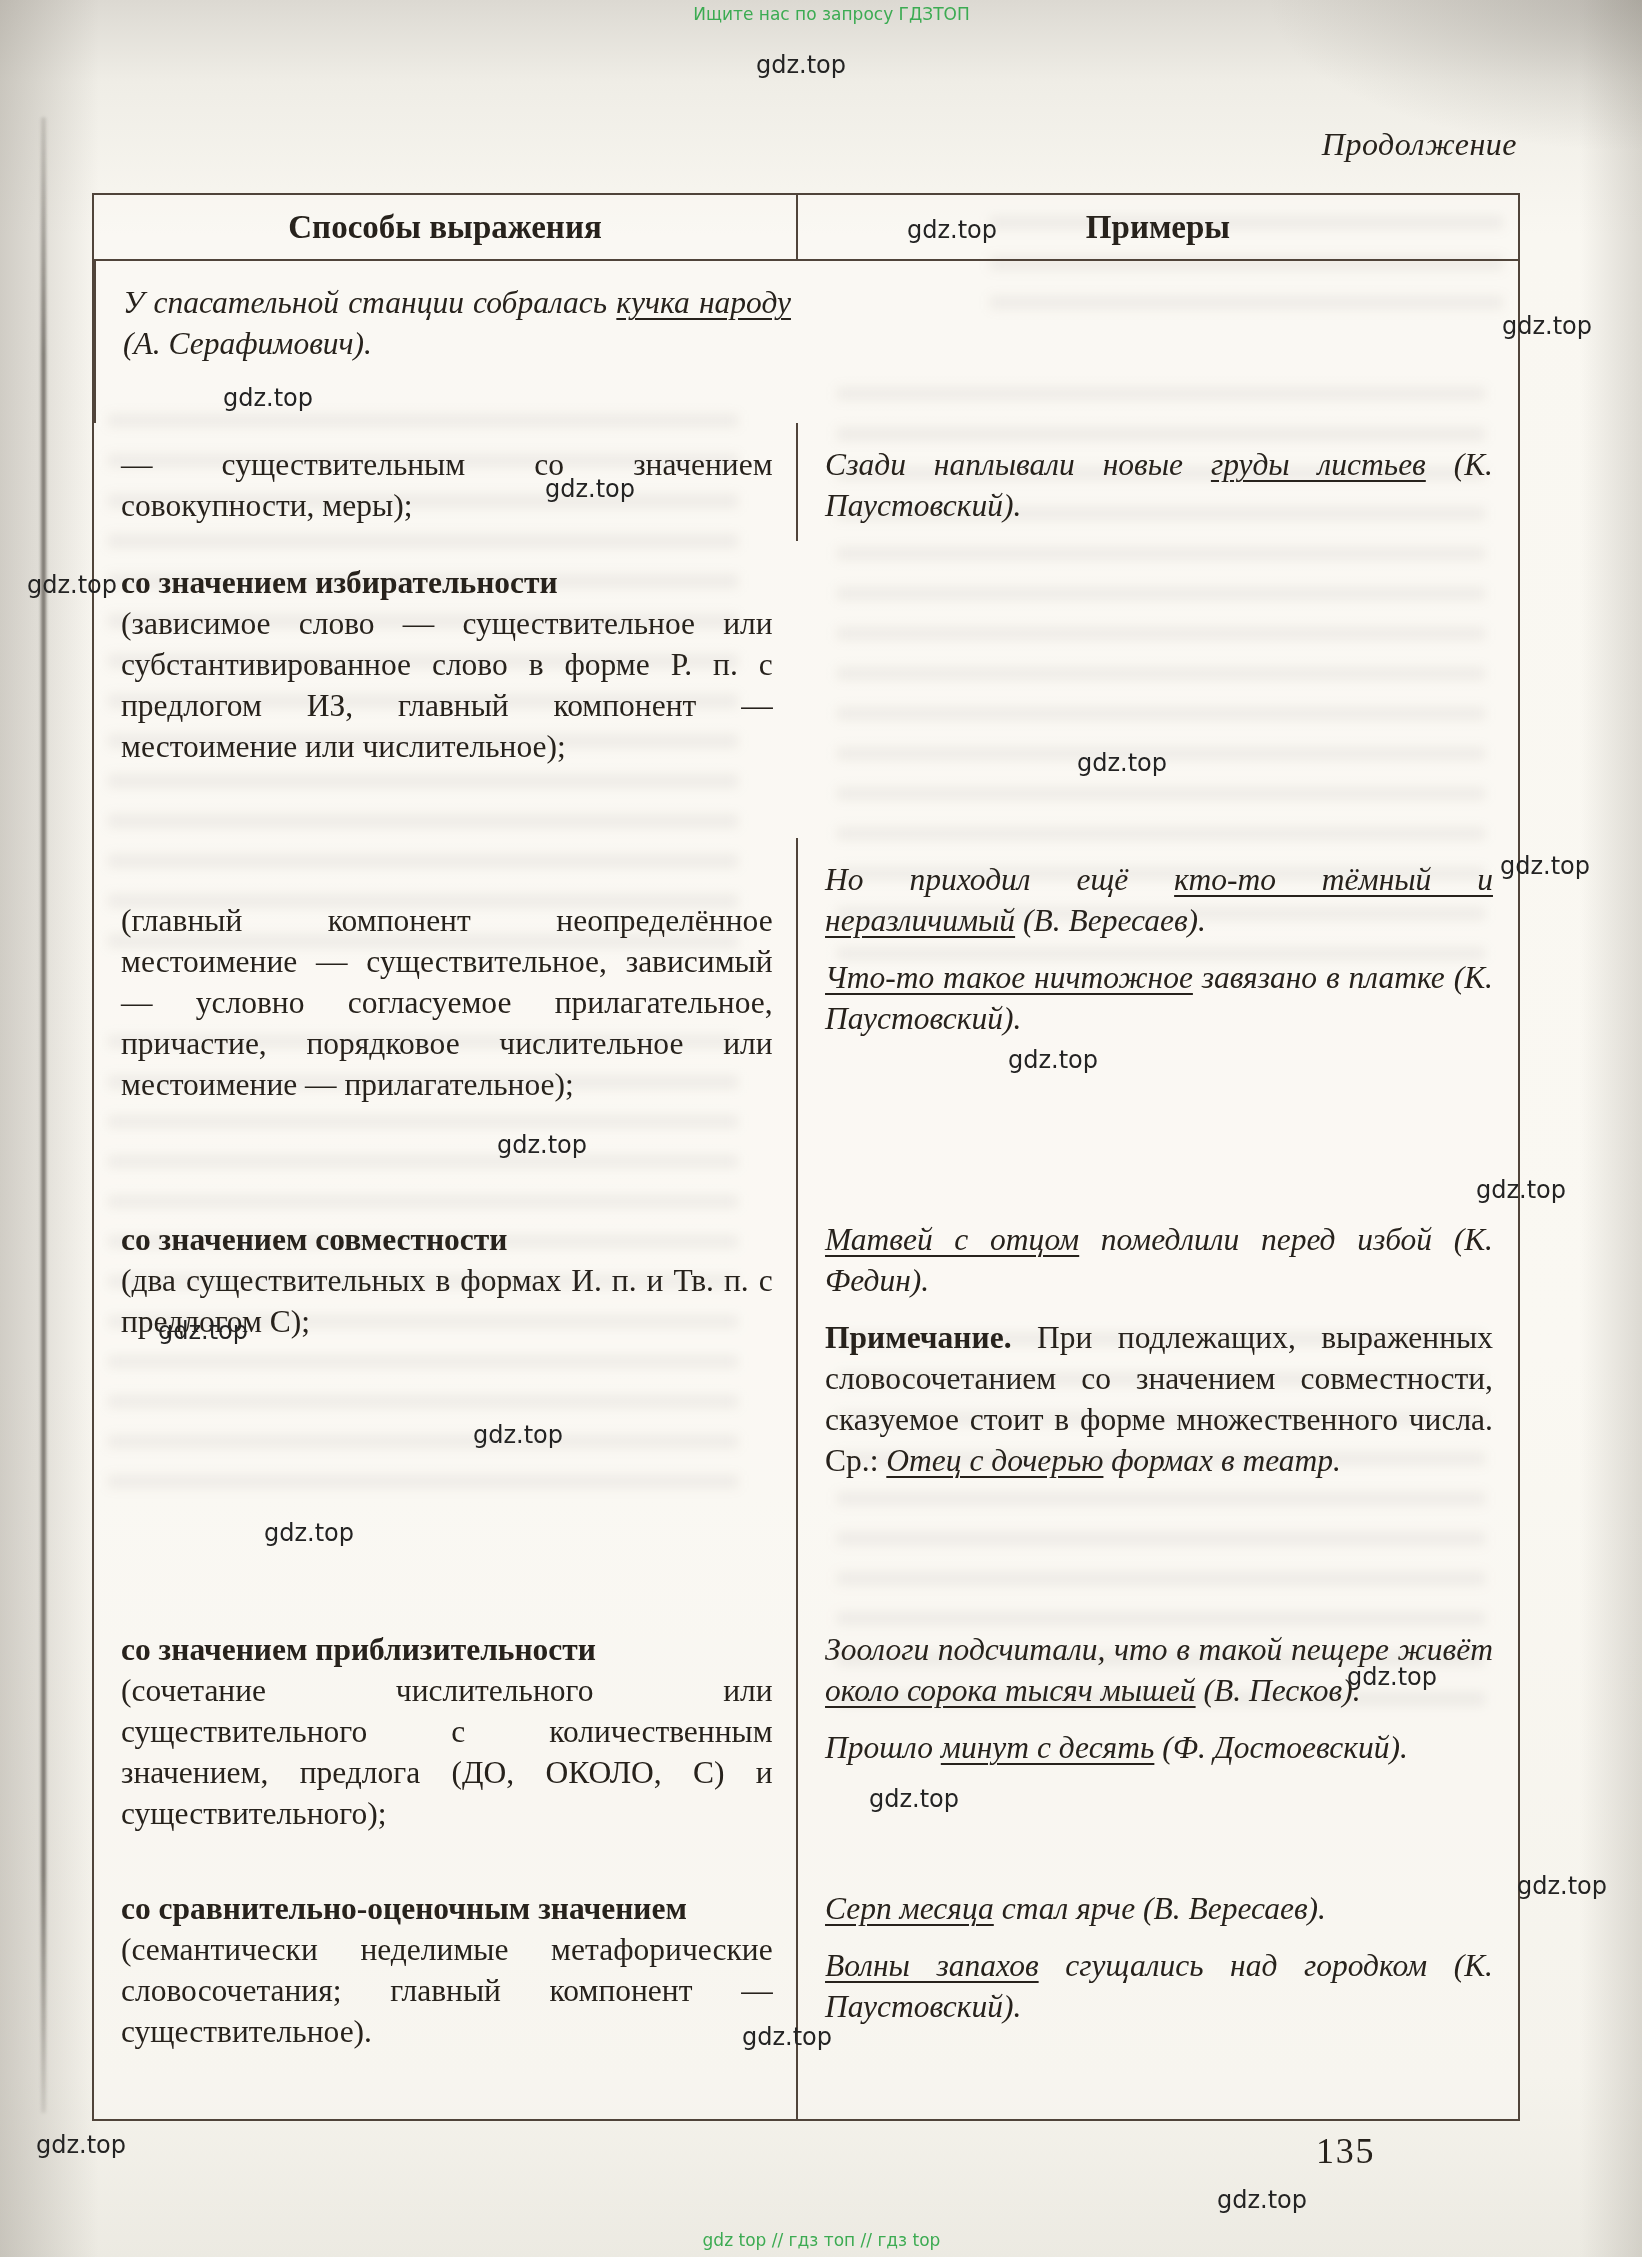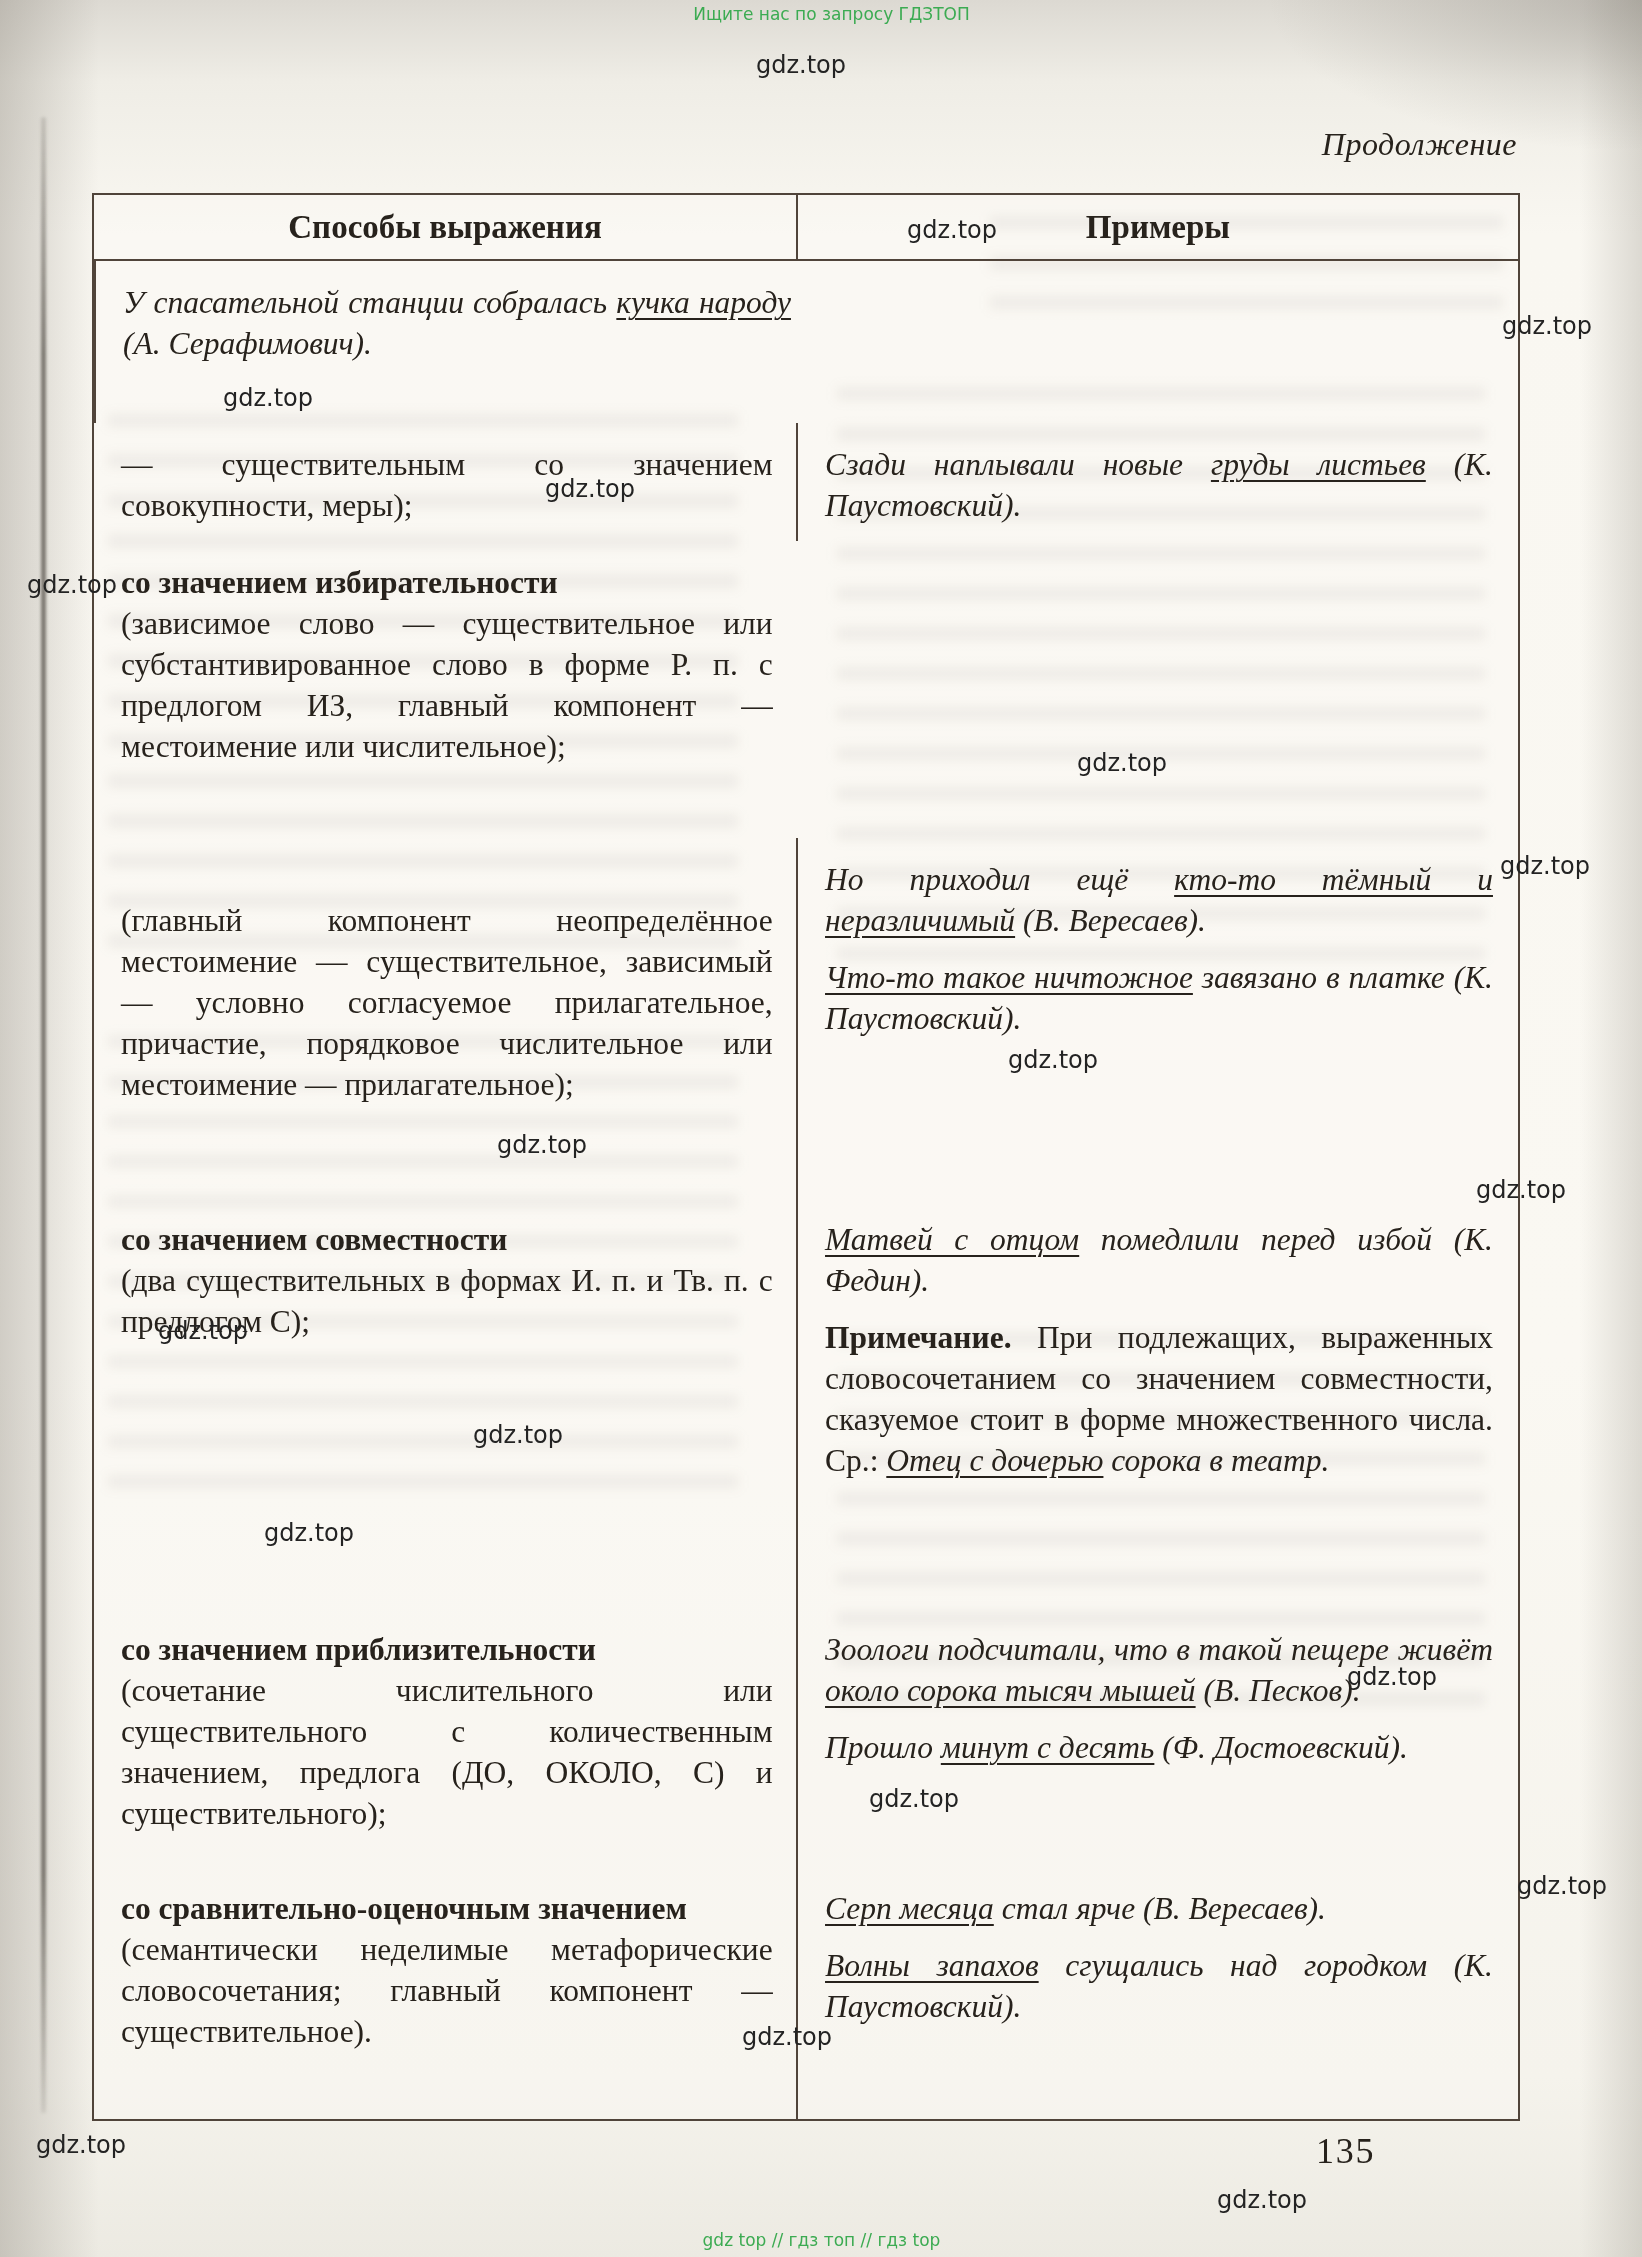--- a/index.html
+++ b/index.html
@@ -107,21 +107,21 @@
           <p class="para"><span class="i">Но приходил ещё </span><span class="i u">кто-то тёмный и неразличимый</span><span class="i"> (В. Вересаев).</span></p>
           <p class="para"><span class="i u">Что-то такое ничтожное</span><span class="i"> завязано в платке (К. Паустовский).</span></p>
         </div>
       </div>
       <div class="trow" style="min-height: 410px;">
         <div class="tcell left col-l">
           <p class="para"><span class="b">со значением совместности</span><br><span>(два существительных в формах И. п. и Тв. п. с предлогом С);</span></p>
         </div>
         <div class="tcell right col-r">
           <p class="para"><span class="i u">Матвей с отцом</span><span class="i"> помедлили перед избой (К. Федин).</span></p>
-          <p class="para"><span class="b">Примечание.</span><span> При подлежащих, выраженных словосочетанием со значением совместности, сказуемое стоит в форме множественного числа. Ср.: </span><span class="i u">Отец с дочерью</span><span class="i"> сорока в театр.</span></p>
+          <p class="para"><span class="b">Примечание.</span><span> При подлежащих, выраженных словосочетанием со значением совместности, сказуемое стоит в форме множественного числа. Ср.: </span><span class="i u">Отец с дочерью</span><span class="i"> формах в театр.</span></p>
         </div>
       </div>
       <div class="trow" style="min-height: 259px;">
         <div class="tcell left col-l">
           <p class="para"><span class="b">со значением приблизительности</span><br><span>(сочетание числительного или существительного с количественным значением, предлога (ДО, ОКОЛО, С) и существительного);</span></p>
         </div>
         <div class="tcell right col-r">
           <p class="para"><span class="i">Зоологи подсчитали, что в такой пещере живёт </span><span class="i u">около сорока тысяч мышей</span><span class="i"> (В. Песков).</span></p>
           <p class="para"><span class="i">Прошло </span><span class="i u">минут с десять</span><span class="i"> (Ф. Достоевский).</span></p>
         </div>

